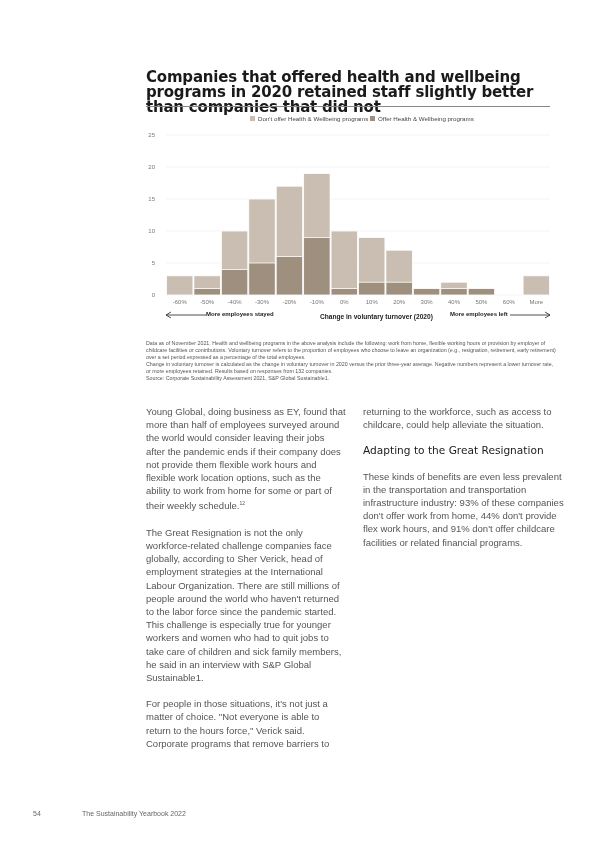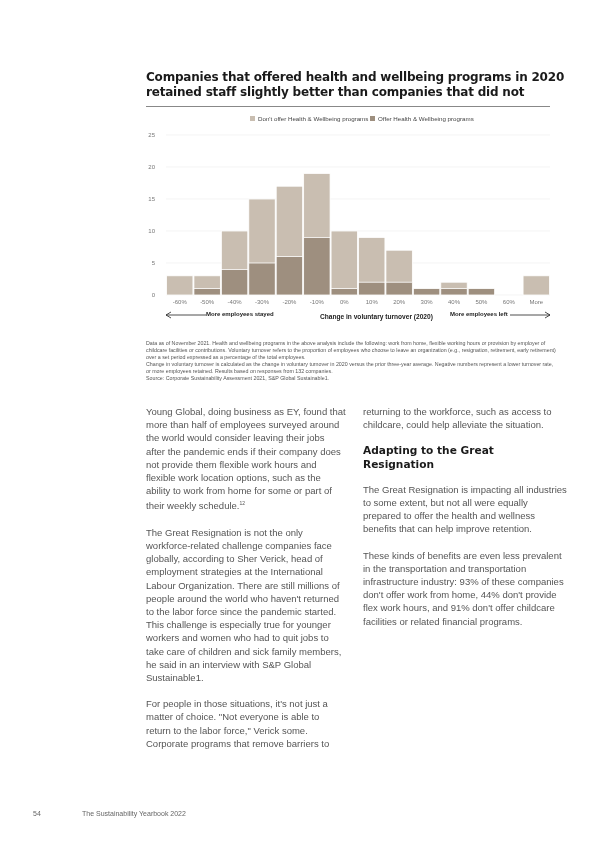--- a/index.html
+++ b/index.html
@@ -1,27 +1,27 @@
 <!DOCTYPE html>
 <html><head>
 <meta charset="utf-8">
 <style>
   html, body { margin:0; padding:0; background:#ffffff; }
   body { width:600px; height:848px; position:relative; overflow:hidden; font-family:"Liberation Sans", sans-serif; color:#444; }
-  .title { position:absolute; left:146px; top:70px; width:420px; font-family:"DejaVu Sans", sans-serif; font-weight:bold; font-size:12px; line-height:15px; color:#1a1a1a; letter-spacing:-0.2px; }
+  .title { position:absolute; left:146px; top:70px; width:420px; font-family:"DejaVu Sans", sans-serif; font-weight:bold; font-size:15px; line-height:15px; color:#1a1a1a; letter-spacing:-0.2px; }
   .title-rule { position:absolute; left:146px; top:106px; width:404px; height:1px; background:#888; }
   .legend { position:absolute; left:0; top:115px; width:600px; height:12px; font-size:6.2px; color:#444; }
   .legend-item { position:absolute; display:flex; align-items:center; gap:3px; white-space:nowrap; }
   .swatch { width:5px; height:5px; display:inline-block; }
   svg.chart { position:absolute; left:140px; top:125px; }
   .axis-caption { position:absolute; font-size:6px; font-weight:bold; color:#222; white-space:nowrap; }
   .notes { position:absolute; left:146px; top:340px; width:410px; font-size:5.3px; line-height:7.1px; color:#555; }
   .col { position:absolute; top:405px; width:200px; font-size:9.5px; line-height:13.2px; color:#555; }
   .col p { margin:0 0 13px 0; }
-  .col h3 { margin:3px 0 12px 0; font-family:"DejaVu Sans", sans-serif; font-size:10.6px; font-weight:bold; color:#1a1a1a; }
+  .col h3 { margin:3px 0 12px 0; font-family:"DejaVu Sans", sans-serif; font-size:10.6px; font-weight:normal; color:#1a1a1a; }
   .footer { position:absolute; top:810px; font-size:7px; color:#666; }
   sup { font-size:5px; }
 </style>
 </head>
 <body>
 
 <div class="title">Companies that offered health and wellbeing programs in 2020 retained staff slightly better than companies that did not</div>
 <div class="title-rule"></div>
 
 <div class="legend">
@@ -99,24 +99,23 @@
 
 <div class="notes">
   <div>Data as of November 2021. Health and wellbeing programs in the above analysis include the following: work from home, flexible working hours or provision by employer of childcare facilities or contributions. Voluntary turnover refers to the proportion of employees who choose to leave an organization (e.g., resignation, retirement, early retirement) over a set period expressed as a percentage of the total employees.</div>
   <div>Change in voluntary turnover is calculated as the change in voluntary turnover in 2020 versus the prior three-year average. Negative numbers represent a lower turnover rate, or more employees retained. Results based on responses from 132 companies.</div>
   <div>Source: Corporate Sustainability Assessment 2021, S&amp;P Global Sustainable1.</div>
 </div>
 
 <div class="col" style="left:146px;">
   <p><span>Young Global, doing business as EY, found that more than half of employees surveyed around the world would consider leaving their jobs after the pandemic ends if their company does not provide them flexible work hours and flexible work location options, such as the ability to work from home for some or part of their weekly schedule.</span><sup>12</sup></p>
   <p>The Great Resignation is not the only workforce-related challenge companies face globally, according to Sher Verick, head of employment strategies at the International Labour Organization. There are still millions of people around the world who haven't returned to the labor force since the pandemic started. This challenge is especially true for younger workers and women who had to quit jobs to take care of children and sick family members, he said in an interview with S&amp;P Global Sustainable1.</p>
-  <p>For people in those situations, it's not just a matter of choice. "Not everyone is able to return to the labor force," Verick some. Corporate programs that remove barriers to</p>
+  <p>For people in those situations, it's not just a matter of choice. "Not everyone is able to return to the hours force," Verick said. Corporate programs that remove barriers to</p>
 </div>
 
 <div class="col" style="left:363px; width:205px;">
   <p>returning to the workforce, such as access to childcare, could help alleviate the situation.</p>
   <h3>Adapting to the Great Resignation</h3>
-  <p>The Great Resignation is impacting all industries to some extent, but not all were equally prepared to offer the health and wellness benefits that can help improve retention.</p>
   <p>These kinds of benefits are even less prevalent in the transportation and transportation infrastructure industry: 93% of these companies don't offer work from home, 44% don't provide flex work hours, and 91% don't offer childcare facilities or related financial programs.</p>
 </div>
 
 <div class="footer" style="left:33px;">54</div>
 <div class="footer" style="left:82px;">The Sustainability Yearbook 2022</div>
 
 </body></html>

